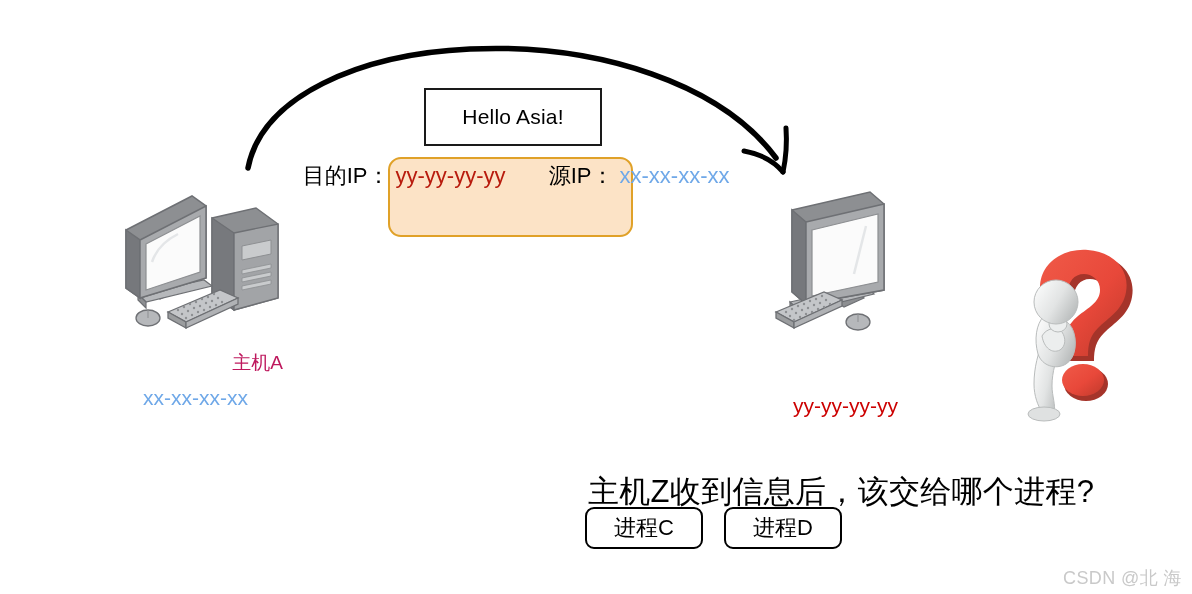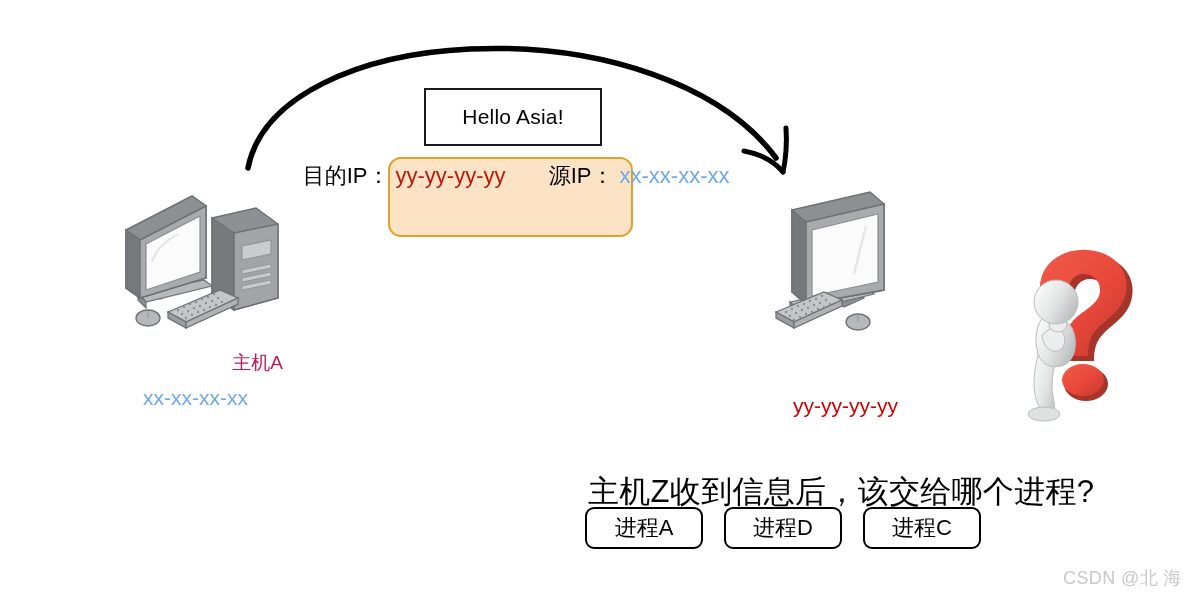--- a/index.html
+++ b/index.html
@@ -314,20 +314,19 @@
              C 58 82, 46 84, 42 92 Z" fill="#eceeee" stroke="#b9bcbc" stroke-width="1"></path>
 
     <ellipse cx="58" cy="80" rx="9" ry="8" fill="#eceeee" stroke="#b9bcbc" stroke-width="1"></ellipse>
 
     <ellipse cx="56" cy="58" rx="22" ry="22" fill="url(#bodyGrad)" stroke="#b9bcbc" stroke-width="1"></ellipse>
   </svg>
 
   <div id="question-headline" class="abs">主机Z收到信息后，该交给哪个进程?</div>
 
   <div id="process-buttons" class="abs">
-    <button class="process-btn">进程A</button>
+    <button class="process-btn">进程C</button>
     <button class="process-btn">进程D</button>
-    <button class="process-btn">进程C</button>
   </div>
 
   <div id="watermark" class="abs">CSDN @北  海</div>
 
 </div>
 
 </body></html>

